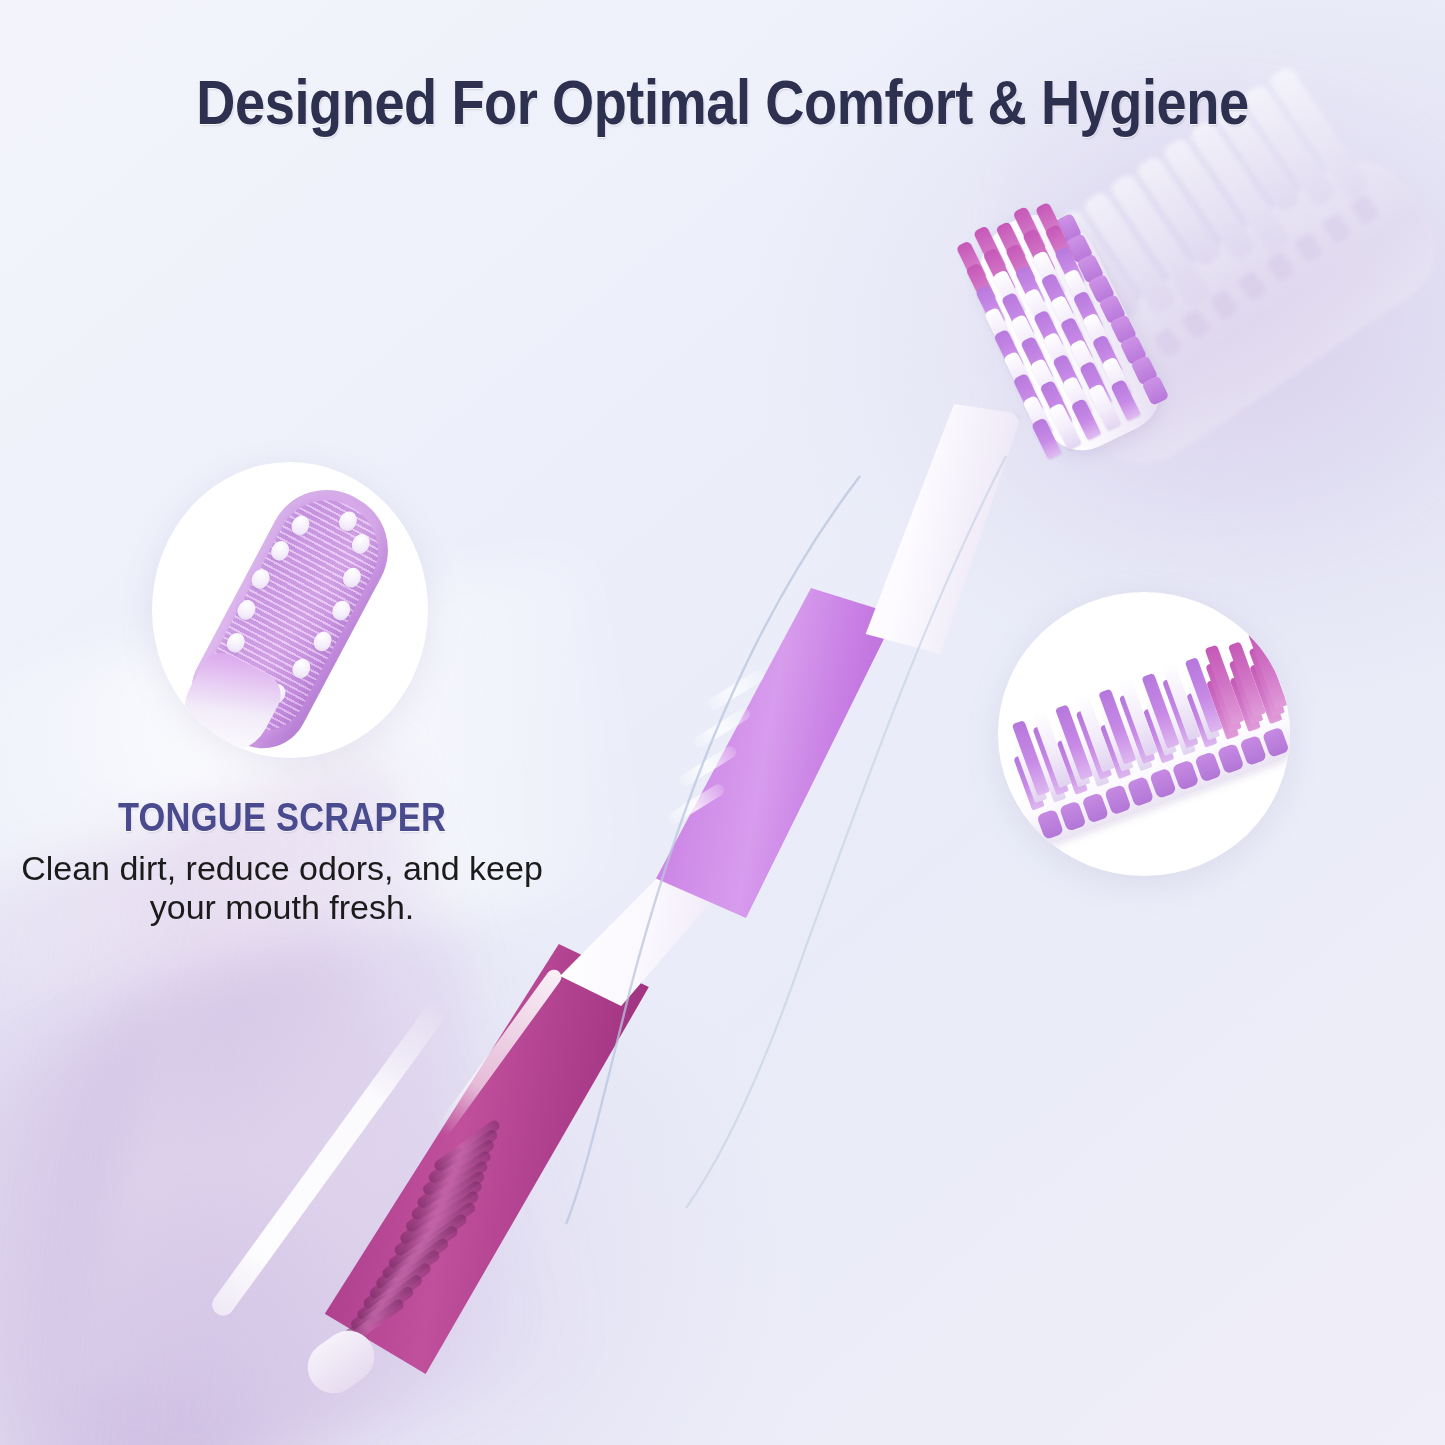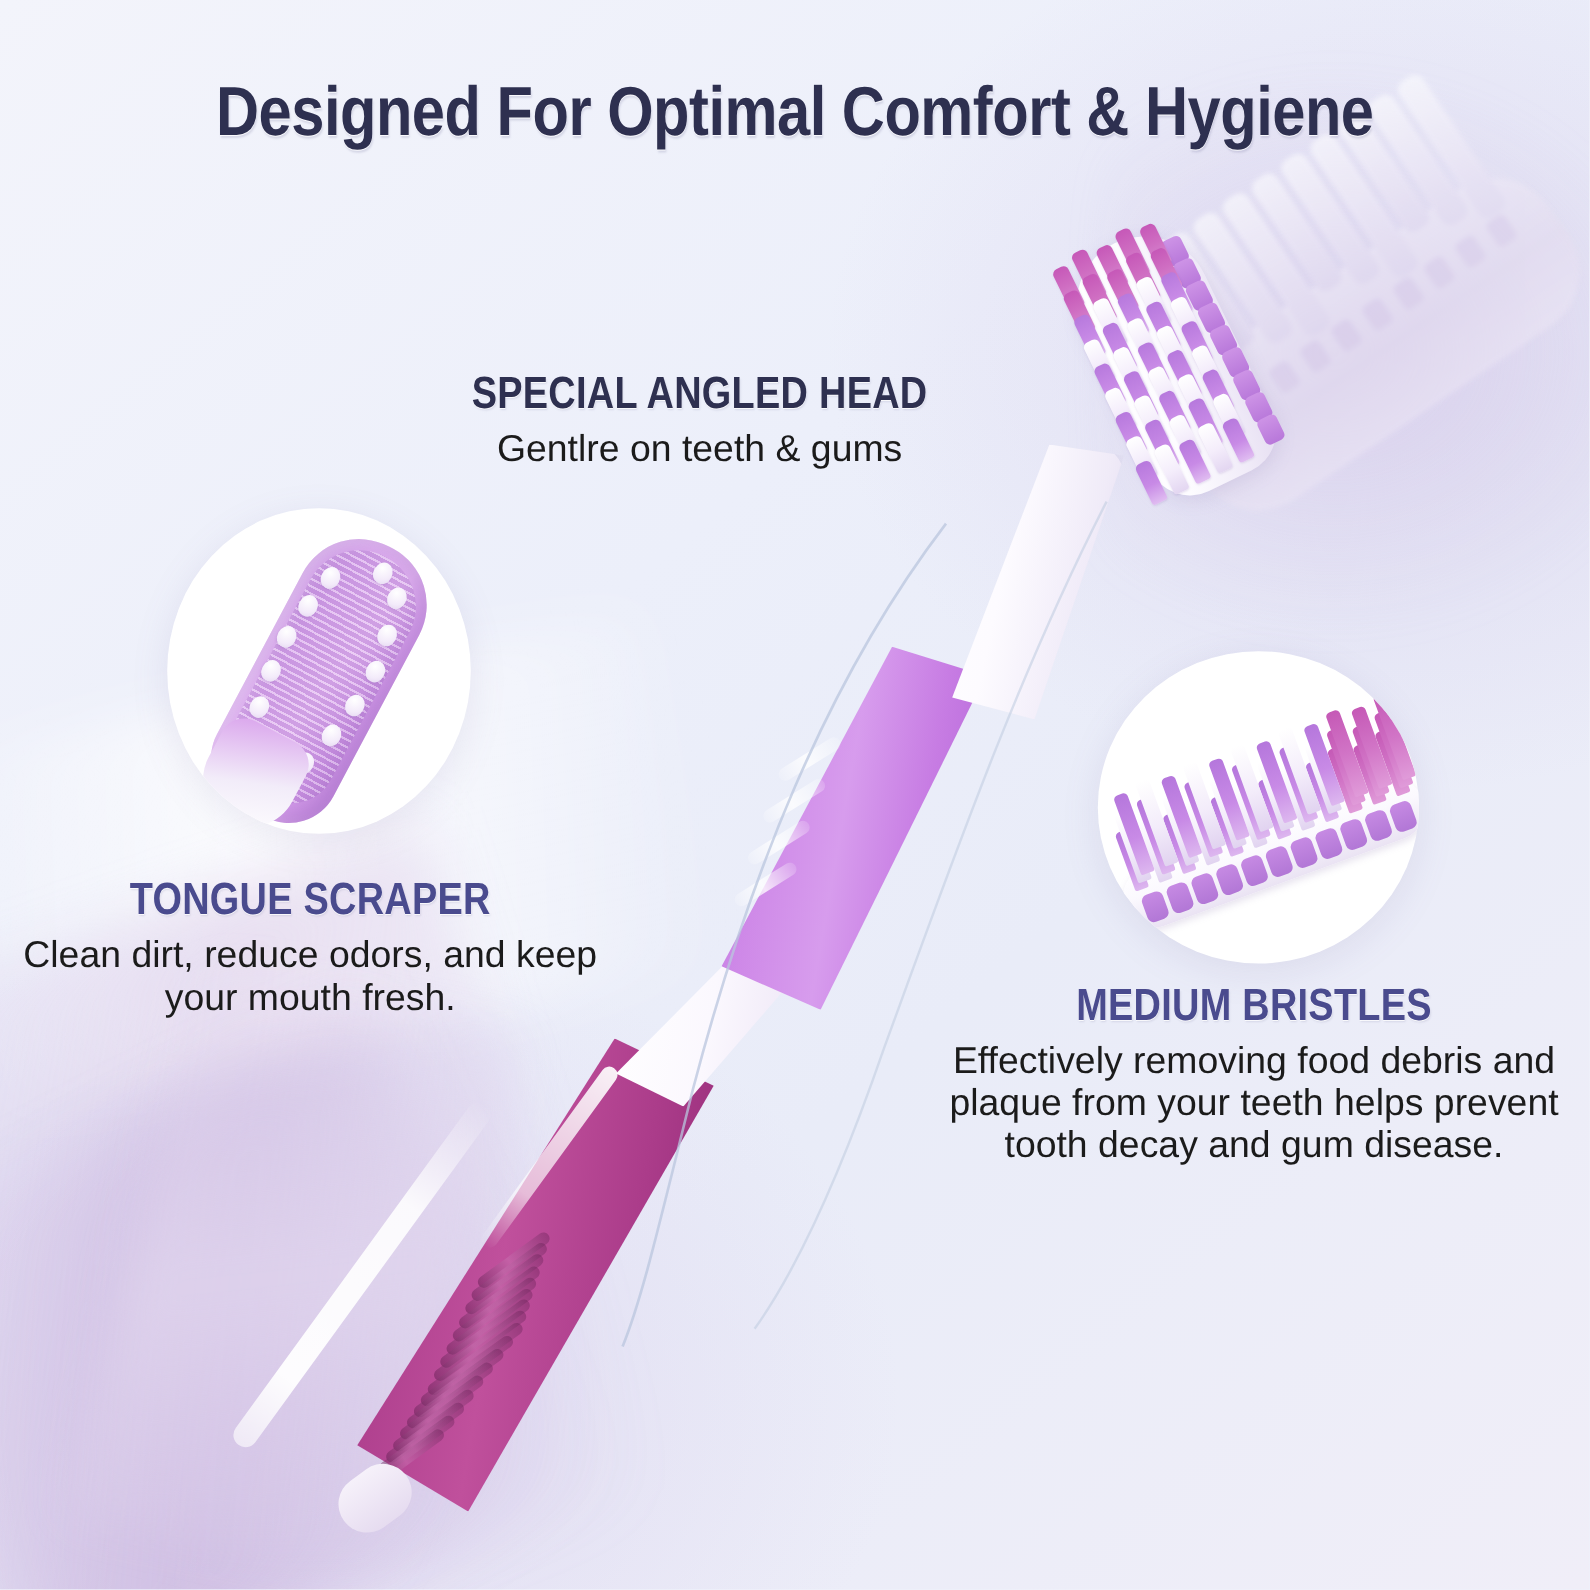--- a/index.html
+++ b/index.html
@@ -481,29 +481,21 @@
           <div class="bc-tuft" style="left: 214px; height: 76px; bottom: 56px; background: linear-gradient(rgb(181, 119, 220) 0%, rgb(200, 138, 230) 55%, rgb(221, 183, 239) 100%);"></div>
           <div class="bc-tuft" style="left: 237px; height: 81px; bottom: 56px; background: linear-gradient(rgb(197, 89, 182) 0%, rgb(209, 116, 198) 50%, rgb(224, 155, 217) 100%);"></div>
           <div class="bc-tuft" style="left: 260px; height: 76px; bottom: 56px; background: linear-gradient(rgb(197, 89, 182) 0%, rgb(209, 116, 198) 50%, rgb(224, 155, 217) 100%);"></div>
           <div class="bc-tuft" style="left: 283px; height: 81px; bottom: 56px; background: linear-gradient(rgb(197, 89, 182) 0%, rgb(209, 116, 198) 50%, rgb(224, 155, 217) 100%);"></div>
         </div>
     </div>
   </div>
 
   <div class="headline">Designed For Optimal Comfort &amp; Hygiene</div>
 
-  <div class="feat" id="f-head">
-    <div class="ttl navy">SPECIAL ANGLED HEAD</div>
-    <div class="sub">Gentlre on teeth &amp; gums</div>
-  </div>
 
   <div class="feat" id="f-tongue">
     <div class="ttl indigo">TONGUE SCRAPER</div>
     <div class="sub">Clean dirt, reduce odors, and keep your mouth fresh.</div>
   </div>
 
-  <div class="feat" id="f-bristles">
-    <div class="ttl indigo">MEDIUM BRISTLES</div>
-    <div class="sub">Effectively removing food debris and plaque from your teeth helps prevent tooth decay and gum disease.</div>
-  </div>
 
 
 </div>
 
 </body></html>

